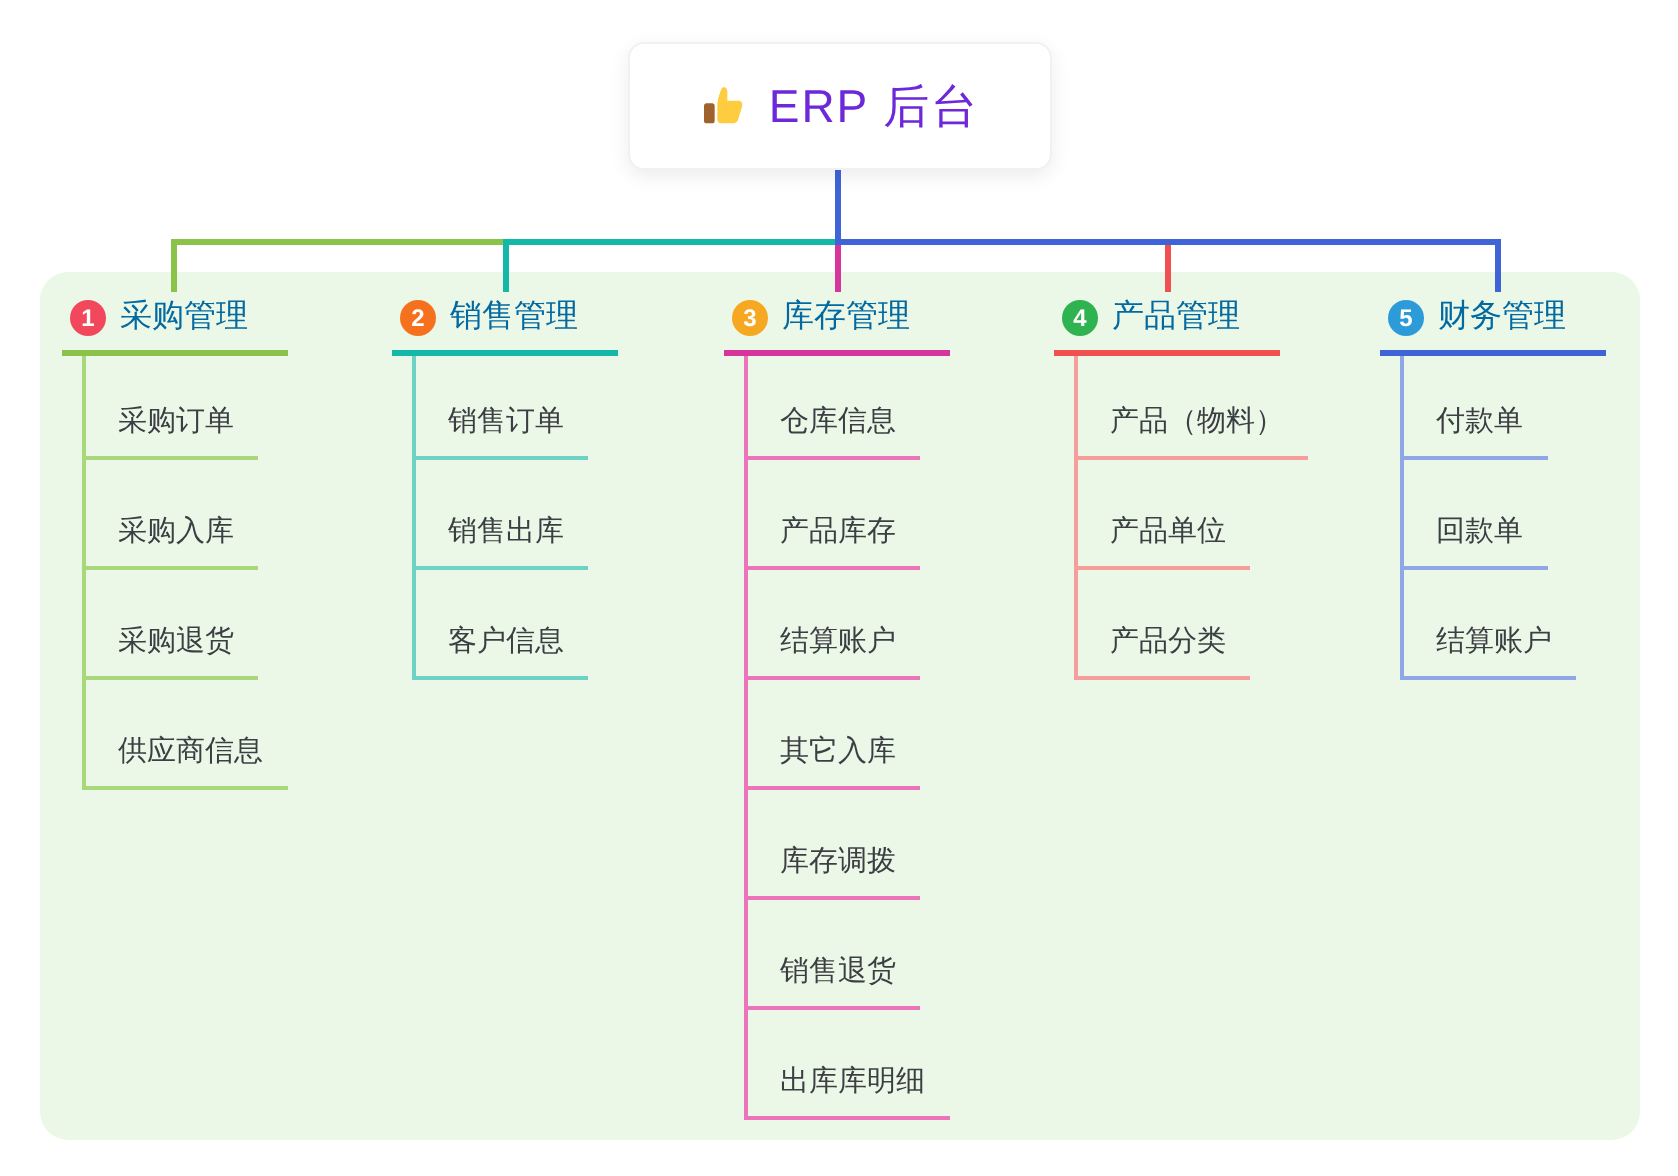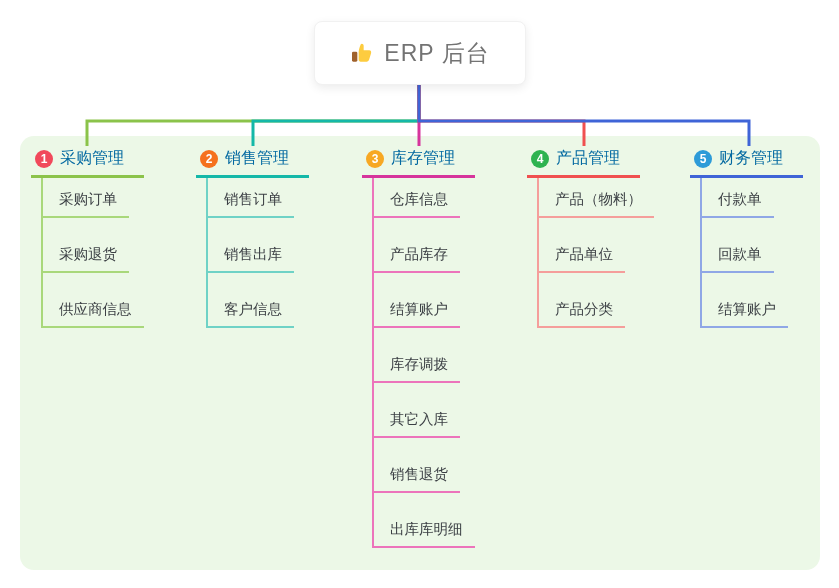--- a/index.html
+++ b/index.html
@@ -9,38 +9,38 @@
   .board{position:absolute;left:20px;top:136px;width:800px;height:434px;
          background:#ecf8e7;border-radius:14px;z-index:0;}
 
   .connectors{position:absolute;left:0;top:0;width:839px;height:588px;z-index:1;pointer-events:none;}
   .connectors path{fill:none;stroke-width:3;}
 
   .root-card{position:absolute;left:314px;top:21px;width:210px;height:62px;z-index:2;
              background:#ffffff;border:1px solid #f1f1f1;border-radius:8px;
              box-shadow:0 3px 10px rgba(0,0,0,.08);
              display:flex;align-items:center;justify-content:center;gap:10px;}
-  .root-label{font-size:23px;font-weight:500;color:#737373;letter-spacing:1px;}
+  .root-label{font-size:23px;font-weight:500;color:#6d28d9;letter-spacing:1px;}
   .thumb-icon{width:24px;height:24px;display:block;}
 
   .branch{position:absolute;top:148px;z-index:2;}
   .branch-heading{display:flex;align-items:center;gap:7px;width:fit-content;
                   padding:0 20px 6px 4px;border-bottom:3px solid var(--line);
                   cursor:pointer;}
   .badge{width:18px;height:18px;border-radius:50%;background:var(--badge);
          color:#fff;font-size:12px;font-weight:bold;line-height:18px;
          text-align:center;flex:0 0 auto;}
   .branch-label{font-size:16px;font-weight:500;color:#0369a1;white-space:nowrap;}
 
   .children{display:flex;flex-direction:column;align-items:flex-start;
             width:fit-content;margin-left:10px;border-left:2px solid var(--light);}
   .child{width:fit-content;white-space:nowrap;font-size:14.5px;line-height:19px;
          padding:0 12px 7px 16px;border-bottom:2px solid var(--light);
          margin-top:27px;color:#3b3f44;cursor:pointer;}
-  .child:first-child{margin-top:12px;}
+  .child:first-child{margin-top:24px;}
 </style>
 </head>
 <body>
 
 <div class="canvas">
 
   <div class="board"></div>
 
   <svg class="connectors" viewBox="0 0 839 588" xmlns="http://www.w3.org/2000/svg">
     <path d="M87 146 V121 H419 V83" stroke="#8bc34a"></path>
@@ -58,20 +58,21 @@
     <span class="root-label">ERP 后台</span>
   </div>
 
   <div class="branch" style="left: 31px; --line: #8bc34a; --light: #a9d87b; --badge: #f1495b;">
     <div class="branch-heading">
       <span class="badge">1</span>
       <span class="branch-label">采购管理</span>
     </div>
     <div class="children">
       <div class="child">采购订单</div>
+      <div class="child">采购入库</div>
       <div class="child">采购退货</div>
       <div class="child">供应商信息</div>
     </div>
   </div>
 
   <div class="branch" style="left: 196px; --line: #14b8a8; --light: #6fd2c6; --badge: #f5711d;">
     <div class="branch-heading">
       <span class="badge">2</span>
       <span class="branch-label">销售管理</span>
     </div>
@@ -84,22 +85,22 @@
 
   <div class="branch" style="left: 362px; --line: #d6359c; --light: #ec74bb; --badge: #f7a823;">
     <div class="branch-heading">
       <span class="badge">3</span>
       <span class="branch-label">库存管理</span>
     </div>
     <div class="children">
       <div class="child">仓库信息</div>
       <div class="child">产品库存</div>
       <div class="child">结算账户</div>
+      <div class="child">其它入库</div>
       <div class="child">库存调拨</div>
-      <div class="child">其它入库</div>
       <div class="child">销售退货</div>
       <div class="child">出库库明细</div>
     </div>
   </div>
 
   <div class="branch" style="left: 527px; --line: #f05050; --light: #f59e9b; --badge: #2eb350;">
     <div class="branch-heading">
       <span class="badge">4</span>
       <span class="branch-label">产品管理</span>
     </div>

